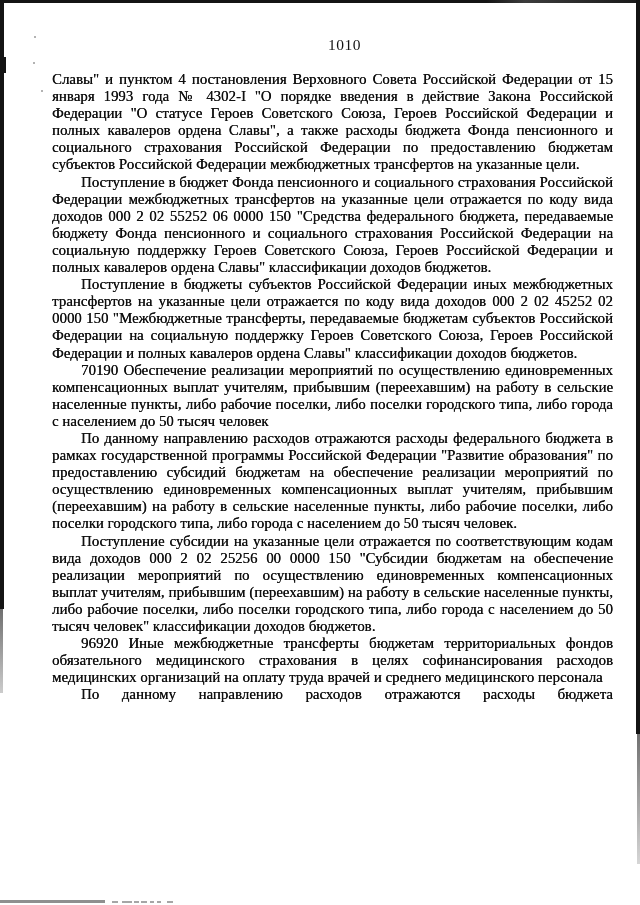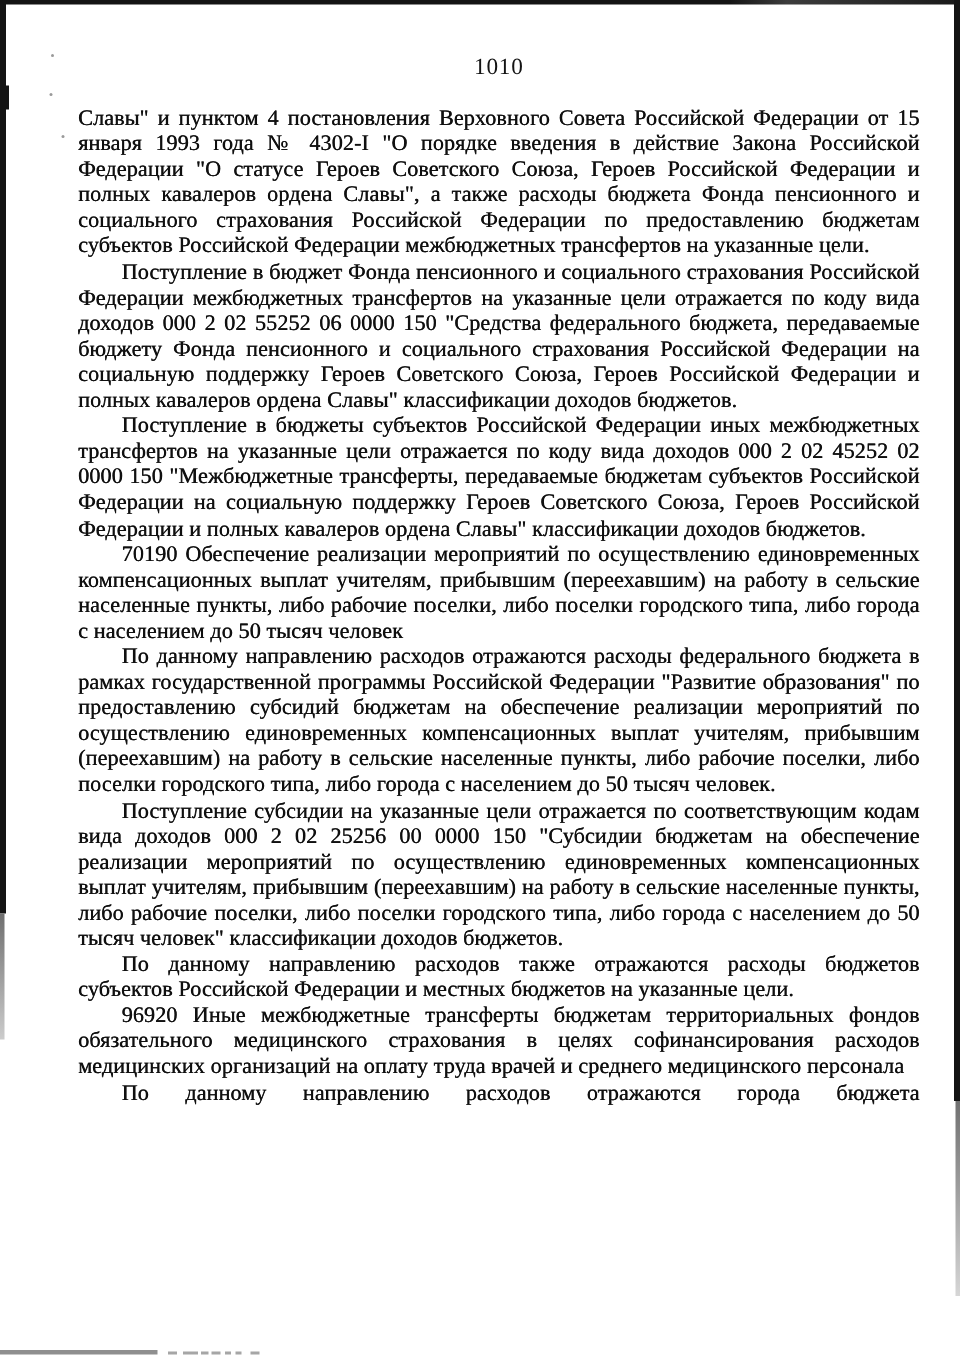--- a/index.html
+++ b/index.html
@@ -24,21 +24,21 @@
   .scan-border.left  { left: 0; top: 0; width: 4px; height: 609px; background: #141414; }
   .scan-border.left-fade  { left: 0; top: 609px; width: 3px; height: 84px;
     background: linear-gradient(#6f6f6f, #cccccc); }
   .scan-border.right { right: 0; top: 0; width: 4px; height: 734px; background: #141414; }
   .scan-border.right-fade { right: 0; top: 734px; width: 3px; height: 130px;
     background: linear-gradient(#707070, #d6d6d6); }
   .border-nub { position: absolute; left: 3px; top: 57px; width: 3px; height: 16px; background: #141414; }
 
   .page-number {
     position: absolute;
-    top: 37px; left: 52px; width: 561px;
+    top: 37px; left: 64px; width: 561px;
     text-align: center;
     font-size: 15.5px; line-height: 1;
     color: #141414;
     letter-spacing: 0.5px;
   }
   .text-block {
     position: absolute;
     top: 71px; left: 52px; width: 561px;
     font-size: 14.8px;
     line-height: 17.1px;
@@ -81,23 +81,22 @@
 
   <div class="page-number">1010</div>
 
   <div class="text-block">
     <p class="cont">Славы" и пунктом 4 постановления Верховного Совета Российской Федерации от 15 января 1993 года № 4302-I "О порядке введения в действие Закона Российской Федерации "О статусе Героев Советского Союза, Героев Российской Федерации и полных кавалеров ордена Славы", а также расходы бюджета Фонда пенсионного и социального страхования Российской Федерации по предоставлению бюджетам субъектов Российской Федерации межбюджетных трансфертов на указанные цели.</p>
     <p>Поступление в бюджет Фонда пенсионного и социального страхования Российской Федерации межбюджетных трансфертов на указанные цели отражается по коду вида доходов 000 2 02 55252 06 0000 150 "Средства федерального бюджета, передаваемые бюджету Фонда пенсионного и социального страхования Российской Федерации на социальную поддержку Героев Советского Союза, Героев Российской Федерации и полных кавалеров ордена Славы" классификации доходов бюджетов.</p>
     <p>Поступление в бюджеты субъектов Российской Федерации иных межбюджетных трансфертов на указанные цели отражается по коду вида доходов 000 2 02 45252 02 0000 150 "Межбюджетные трансферты, передаваемые бюджетам субъектов Российской Федерации на социальную поддержку Героев Советского Союза, Героев Российской Федерации и полных кавалеров ордена Славы" классификации доходов бюджетов.</p>
     <p>70190 Обеспечение реализации мероприятий по осуществлению единовременных компенсационных выплат учителям, прибывшим (переехавшим) на работу в сельские населенные пункты, либо рабочие поселки, либо поселки городского типа, либо города с населением до 50 тысяч человек</p>
     <p>По данному направлению расходов отражаются расходы федерального бюджета в рамках государственной программы Российской Федерации "Развитие образования" по предоставлению субсидий бюджетам на обеспечение реализации мероприятий по осуществлению единовременных компенсационных выплат учителям, прибывшим (переехавшим) на работу в сельские населенные пункты, либо рабочие поселки, либо поселки городского типа, либо города с населением до 50 тысяч человек.</p>
     <p>Поступление субсидии на указанные цели отражается по соответствующим кодам вида доходов 000 2 02 25256 00 0000 150 "Субсидии бюджетам на обеспечение реализации мероприятий по осуществлению единовременных компенсационных выплат учителям, прибывшим (переехавшим) на работу в сельские населенные пункты, либо рабочие поселки, либо поселки городского типа, либо города с населением до 50 тысяч человек" классификации доходов бюджетов.</p>
-    <p>По данному направлению расходов также отражаются расходы бюджетов субъектов Российской Федерации и местных бюджетов на указанные цели.</p>
     <p>96920 Иные межбюджетные трансферты бюджетам территориальных фондов обязательного медицинского страхования в целях софинансирования расходов медицинских организаций на оплату труда врачей и среднего медицинского персонала</p>
-    <p class="fill-last">По данному направлению расходов отражаются города бюджета</p>
+    <p class="fill-last">По данному направлению расходов отражаются расходы бюджета</p>
   </div>
 
   <span class="speck s1"></span>
   <span class="speck s2"></span>
   <span class="speck s3"></span>
 
   <div class="bottom-bar"></div>
   <div class="bottom-dash d1"></div>
   <div class="bottom-dash d2"></div>
   <div class="bottom-dash d3"></div>

